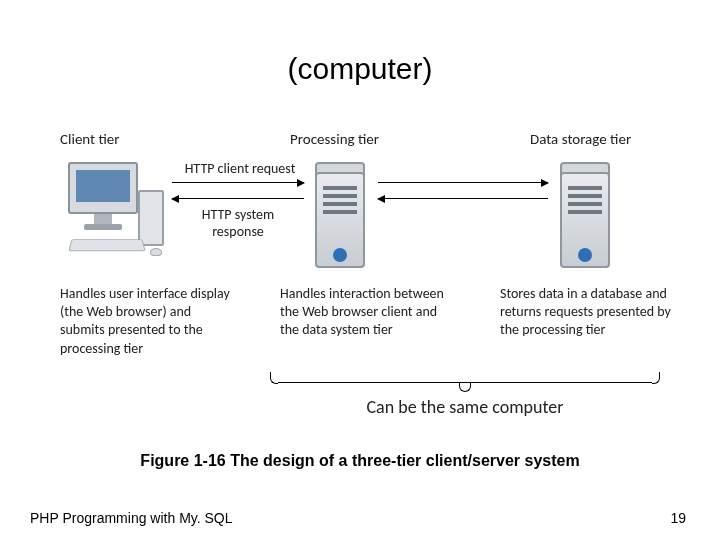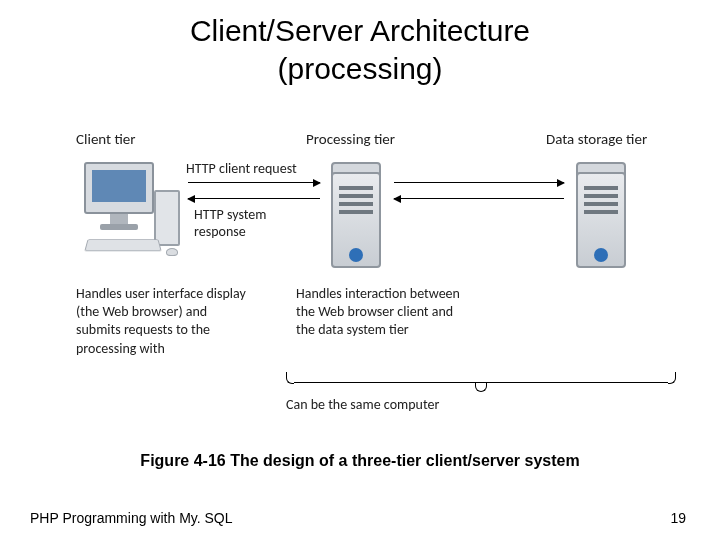--- a/index.html
+++ b/index.html
@@ -15,21 +15,21 @@
     text-align: center;
     font-size: 30px;
     font-weight: 400;
     padding-top: 12px;
     line-height: 1.25;
     color: #000;
   }
   .diagram {
     position: absolute;
     top: 130px;
-    left: 76px;
+    left: 60px;
     width: 600px;
     height: 280px;
     font-family: Calibri, Arial, sans-serif;
     color: #222;
     text-decoration: underline;
   }
   .tier-label {
     position: absolute;
     font-size: 15px;
     top: 0;
@@ -37,20 +37,21 @@
   .desc {
     position: absolute;
     font-size: 14px;
     line-height: 1.3;
     top: 155px;
     width: 170px;
   }
   .comm-label {
     position: absolute;
     font-size: 14px;
+    text-align: center;
   }
   .arrow-r, .arrow-l {
     position: absolute;
     height: 0;
     border-top: 1px solid #000;
   }
   .arrow-r::after {
     content: "";
     position: absolute;
     right: -1px; top: -4px;
@@ -79,39 +80,39 @@
   .srv-body{position:absolute;left:0;top:10px;width:50px;height:96px;background:linear-gradient(#e9ebee,#c8cdd3);border:2px solid #8f969e;border-radius:4px;}
   .srv-top{position:absolute;left:0;top:0;width:50px;height:14px;background:#d4d8dd;border:2px solid #8f969e;border-radius:4px 4px 0 0;}
   .srv-slot{position:absolute;left:8px;width:34px;height:4px;background:#6f7880;}
   .srv-badge{position:absolute;left:18px;bottom:8px;width:14px;height:14px;background:#2e6fb7;border-radius:50%;}
   
   .brace{position:absolute;top:242px;left:210px;width:390px;height:22px;}
   .brace .bar{position:absolute;top:10px;left:8px;right:8px;height:1px;background:#000;}
   .brace .lcap{position:absolute;left:0;top:0;width:8px;height:12px;border-left:1px solid #000;border-bottom:1px solid #000;border-bottom-left-radius:6px;}
   .brace .rcap{position:absolute;right:0;top:0;width:8px;height:12px;border-right:1px solid #000;border-bottom:1px solid #000;border-bottom-right-radius:6px;}
   .brace .mid{position:absolute;left:50%;top:10px;width:12px;height:10px;margin-left:-6px;border-left:1px solid #000;border-right:1px solid #000;border-bottom:1px solid #000;border-radius:0 0 6px 6px;}
-  .brace-label{position:absolute;top:266px;left:210px;width:390px;text-align:left;font-size:14px;}
+  .brace-label{position:absolute;top:266px;left:210px;width:390px;text-align:center;font-size:18px;}
   .caption{
     position:absolute;
     top:452px;
     left:0;right:0;
     text-align:center;
     font-weight:bold;
     font-size:16px;
     font-family: Arial, sans-serif;
   }
   .footer-left{position:absolute;bottom:14px;left:30px;font-size:14px;margin-top:24px;}
   .footer-right{position:absolute;bottom:14px;right:34px;font-size:14px;}
 </style>
 </head>
 <body>
 
 <h1 class="slide-title">
-  <span>Client/Server Architecture</span><br>
-  <span>(processing)</span>
+  <br>
+  <span>(computer)</span>
 </h1>
 
 <div class="diagram">
 
   <div class="tier-label" style="left:0">Client tier</div>
   <div class="tier-label" style="left:470px">Data storage tier</div>
   <div class="tier-label" style="left:230px">Processing tier</div>
 
   <div class="client-icon">
     <div class="monitor"></div>
@@ -143,29 +144,30 @@
   </div>
 
   <div class="comm-label" style="left:110px;top:30px;width:140px">HTTP client request</div>
   <div class="arrow-r" style="left:112px;top:52px;width:132px"></div>
   <div class="arrow-l" style="left:112px;top:68px;width:132px"></div>
   <div class="comm-label" style="left:118px;top:76px;width:120px">HTTP system response</div>
 
   <div class="arrow-r" style="left:318px;top:52px;width:170px"></div>
   <div class="arrow-l" style="left:318px;top:68px;width:170px"></div>
 
-  <div class="desc" style="left:0">Handles user interface display (the Web browser) and submits requests to the processing with</div>
+  <div class="desc" style="left:0">Handles user interface display (the Web browser) and submits presented to the processing tier</div>
   <div class="desc" style="left:220px">Handles interaction between the Web browser client and the data system tier</div>
+  <div class="desc" style="left:440px;width:180px">Stores data in a database and returns requests presented by the processing tier</div>
 
   <div class="brace">
     <div class="lcap"></div>
       <div class="bar"></div>
       <div class="mid"></div>
       <div class="rcap"></div>
   </div>
   <div class="brace-label">Can be the same computer</div>
 
 </div>
 
-<div class="caption">Figure 4-16 The design of a three-tier client/server system</div>
+<div class="caption">Figure 1-16 The design of a three-tier client/server system</div>
 
 <div class="footer-left">PHP Programming with My. SQL</div>
 <div class="footer-right">19</div>
 
 </body></html>

